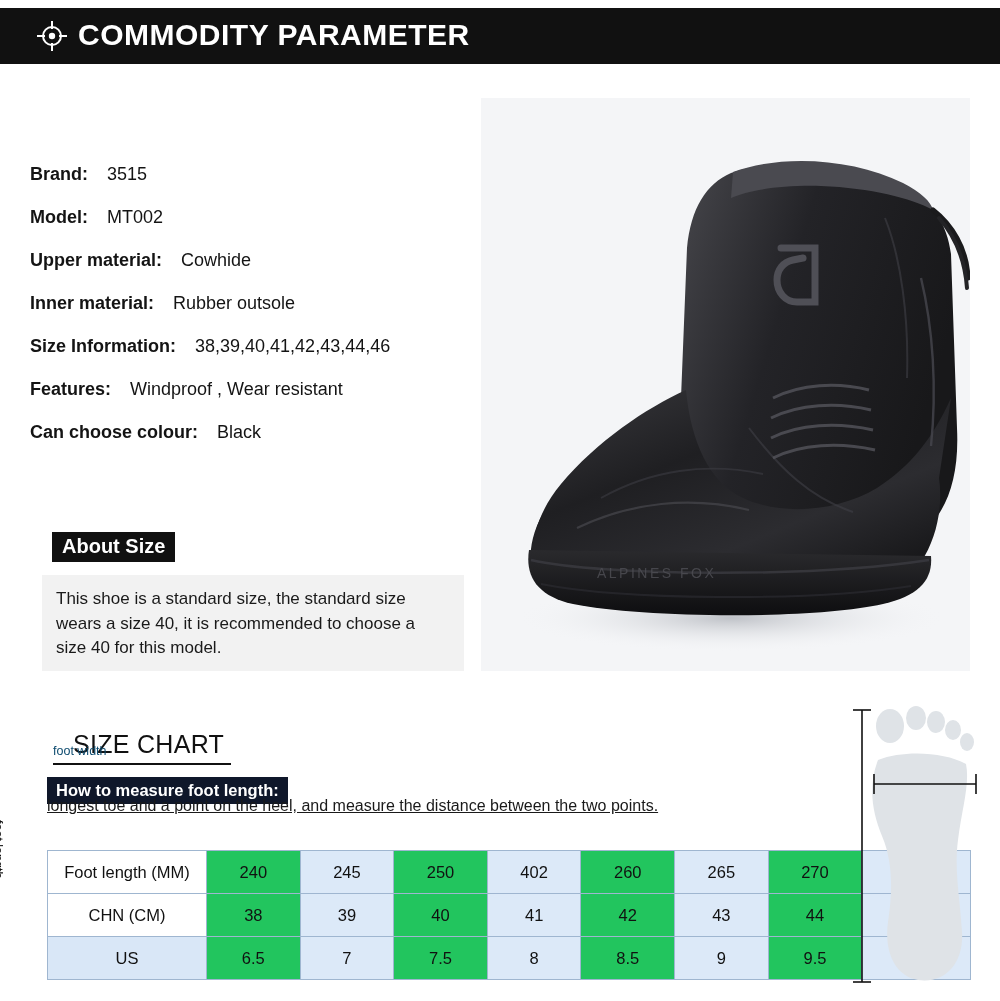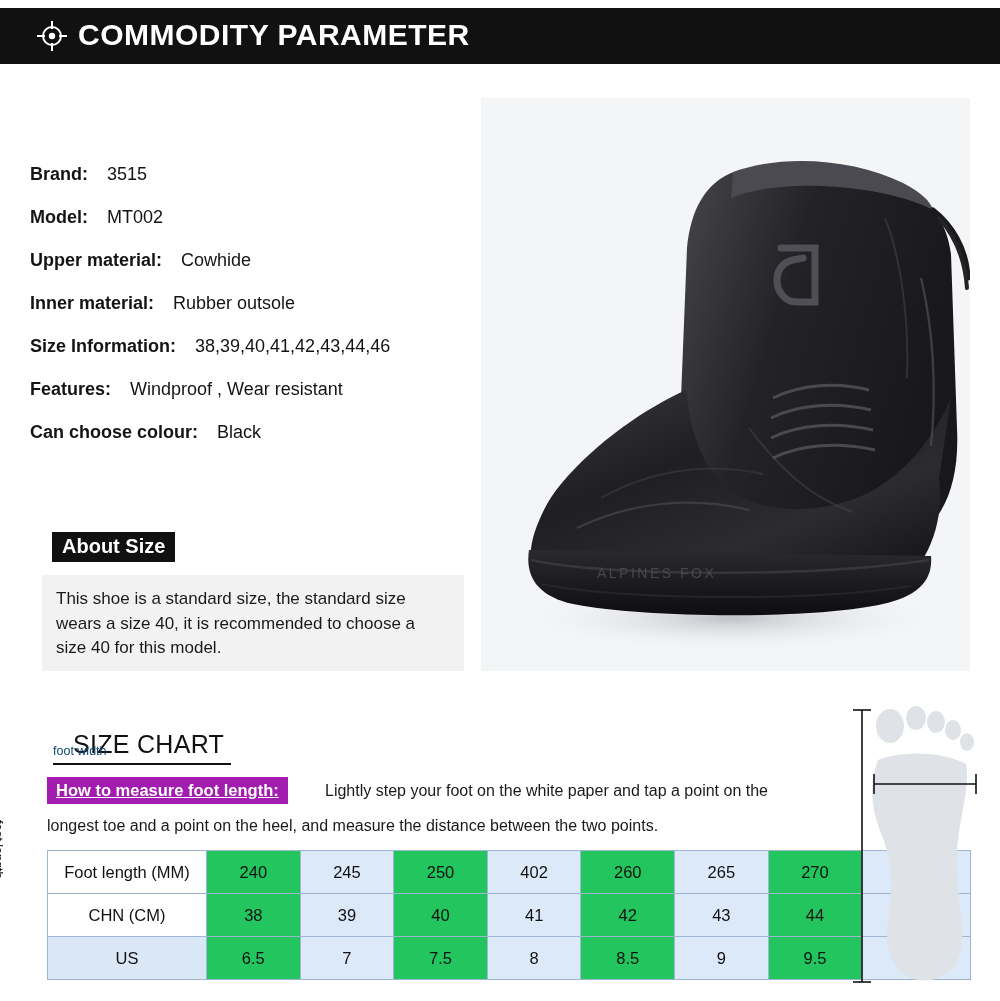--- a/index.html
+++ b/index.html
@@ -133,44 +133,44 @@
     left: 53px;
     top: 763px;
     width: 178px;
     height: 2px;
     background: #111111;
   }
   .measure-tag {
     position: absolute;
     left: 47px;
     top: 777px;
-    background: #a21caf;
+    background: #0f172a;
     color: #ffffff;
     font-weight: bold;
     font-size: 16.5px;
     padding: 4px 9px 5px 9px;
     line-height: 1.1;
     white-space: nowrap;
-    text-decoration: underline;
   }
   .measure-text1 {
     position: absolute;
     left: 325px;
     top: 782px;
     font-size: 16px;
     color: #1a1a1a;
     white-space: nowrap;
   }
   .measure-text2 {
     position: absolute;
     left: 47px;
-    top: 817px;
+    top: 797px;
     font-size: 16px;
     color: #1a1a1a;
     white-space: nowrap;
+    text-decoration: underline;
   }
 
   
   table.size-table {
     position: absolute;
     left: 47px;
     top: 850px;
     width: 924px;
     border-collapse: collapse;
     font-size: 16.5px;
@@ -332,21 +332,20 @@
       <path d="M60 486 C140 502 330 504 430 488" fill="none" stroke="#2b2b30" stroke-width="2" opacity="0.7"></path>
 
       <text x="116" y="480" font-family="Liberation Sans, sans-serif" font-size="14" fill="#4d4d53" letter-spacing="2.5" opacity="0.85">ALPINES FOX</text>
     </svg>
   </div>
 
   <div class="size-chart-title">SIZE CHART</div>
   <div class="size-chart-underline"></div>
 
   <div class="measure-tag">How to measure foot length:</div>
-  <div class="measure-text1">Lightly step your foot on the white paper and tap a point on the</div>
   <div class="measure-text2">longest toe and a point on the heel, and measure the distance between the two points.</div>
 
   <table class="size-table">
     <tbody>
       <tr>
         <td class="rowhead">Foot length (MM)</td>
         <td>240</td>
         <td class="alt">245</td>
         <td>250</td>
         <td class="alt">402</td>

